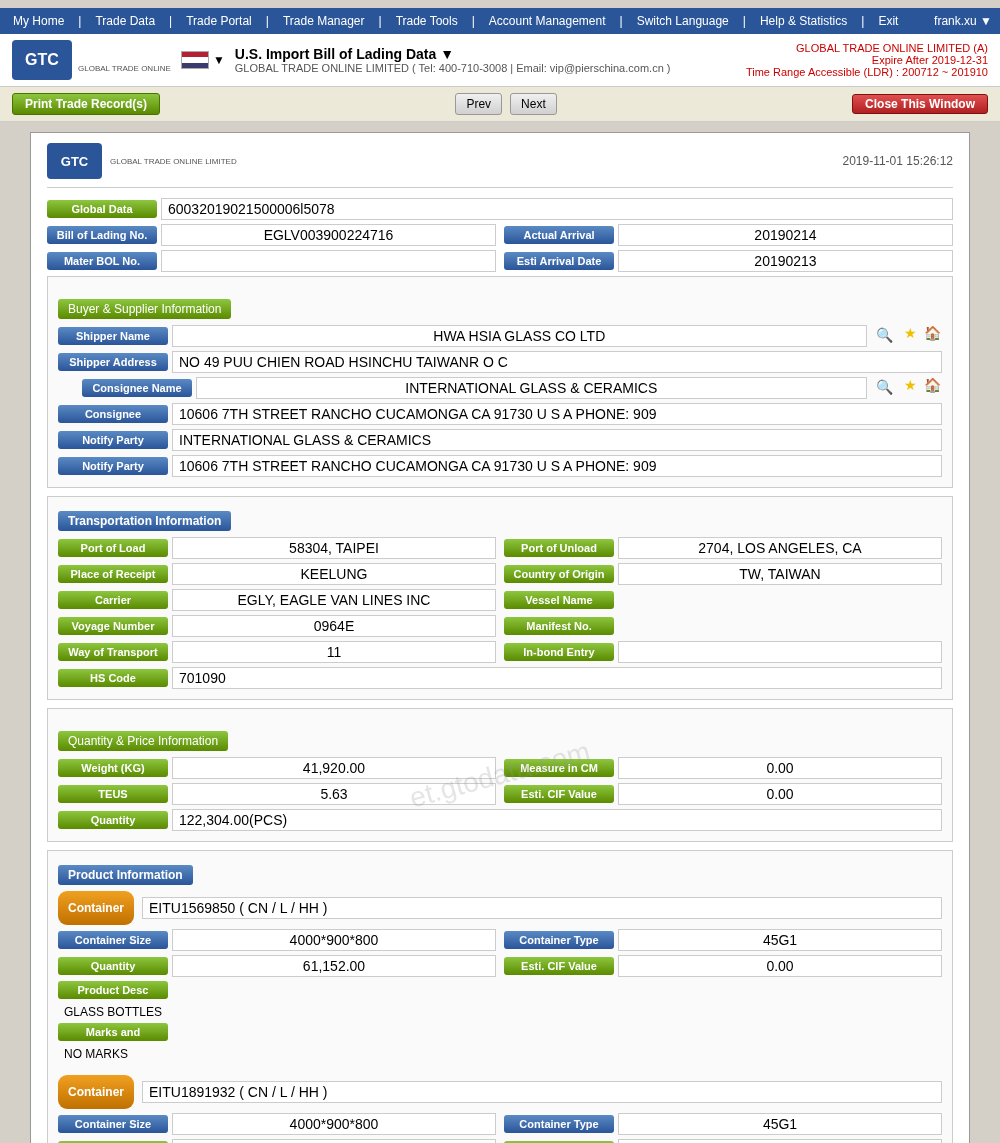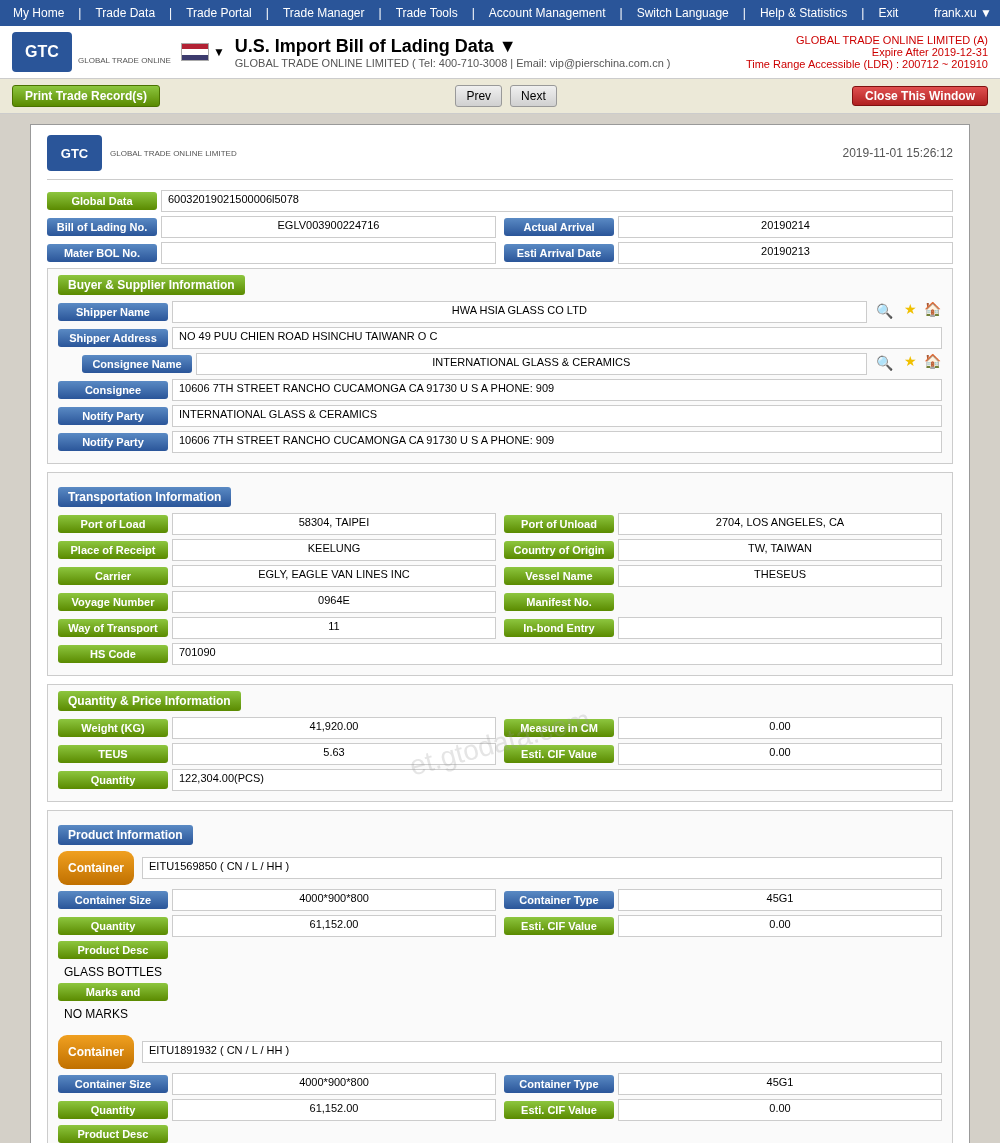--- a/index.html
+++ b/index.html
@@ -7,20 +7,21 @@
 
     
     #top-nav {
       background: #2a5599;
       color: #fff;
       display: flex;
       align-items: center;
       justify-content: space-between;
       padding: 4px 8px;
       font-size: 12px;
+      margin-top: 8px;
     }
     #top-nav-left { display: flex; gap: 4px; align-items: center; }
     #top-nav-left span { cursor: pointer; padding: 2px 5px; }
     #top-nav-right { font-size: 12px; }
 
     
     #header {
       background: #fff;
       display: flex;
       align-items: center;
@@ -39,21 +40,21 @@
       border-radius: 4px;
       width: 60px;
       height: 40px;
       display: flex;
       align-items: center;
       justify-content: center;
     }
     #logo-text { font-size: 9px; color: #555; margin-top: 18px; }
     #flag-area { display: flex; align-items: center; gap: 4px; }
     #flag { width: 28px; height: 18px; background: linear-gradient(to bottom, #b22234 33%, #fff 33%, #fff 66%, #3c3b6e 66%); border: 1px solid #aaa; }
-    #header-title { font-size: 18px; font-weight: bold; color: #000; }
+    #header-title { font-size: 14px; font-weight: bold; color: #000; }
     #header-subtitle { font-size: 11px; color: #555; }
     #header-right { text-align: right; font-size: 11px; color: #c00; }
 
     
     #toolbar {
       background: #ece9d8;
       display: flex;
       align-items: center;
       padding: 6px 12px;
       gap: 8px;
@@ -153,21 +154,21 @@
       border-radius: 3px;
       font-size: 11px;
       font-weight: bold;
       min-width: 110px;
       text-align: center;
       white-space: nowrap;
     }
     .field-value {
       border: 1px solid #ccc;
       padding: 2px 6px;
-      font-size: 11px;
+      font-size: 14px;
       min-height: 22px;
       flex: 1;
       margin-left: 4px;
       background: #fff;
     }
 
     
     .two-col-row {
       display: flex;
       gap: 8px;
@@ -175,24 +176,24 @@
     }
     .two-col-row .col { display: flex; align-items: center; flex: 1; }
     .two-col-row .col .field-value { flex: 1; text-align: center; }
 
     
     .section-header {
       background: linear-gradient(to bottom, #8dc63f, #5a8a00);
       color: #fff;
       padding: 3px 10px;
       font-size: 12px;
-      font-weight: bold;
+      font-weight: normal;
       border-radius: 3px;
       display: inline-block;
-      margin: 0 0 6px 0;
+      margin: 16px 0 6px 0;
     }
     .section-header-blue {
       background: linear-gradient(to bottom, #5a8ac4, #2a5599);
       color: #fff;
       padding: 3px 10px;
       font-size: 12px;
       font-weight: bold;
       border-radius: 3px;
       display: inline-block;
       margin: 8px 0 6px 0;
@@ -416,21 +417,20 @@
       </div>
 
       
       <div class="two-col-row row-mb">
         <div class="col">
           <span class="field-label">Carrier</span>
           <span class="field-value">EGLY, EAGLE VAN LINES INC</span>
         </div>
         <div class="col">
           <span class="field-label">Vessel Name</span>
-          <span class="field-value">THESEUS</span>
         </div>
       </div>
 
       
       <div class="two-col-row row-mb">
         <div class="col">
           <span class="field-label">Voyage Number</span>
           <span class="field-value">0964E</span>
         </div>
         <div class="col">

